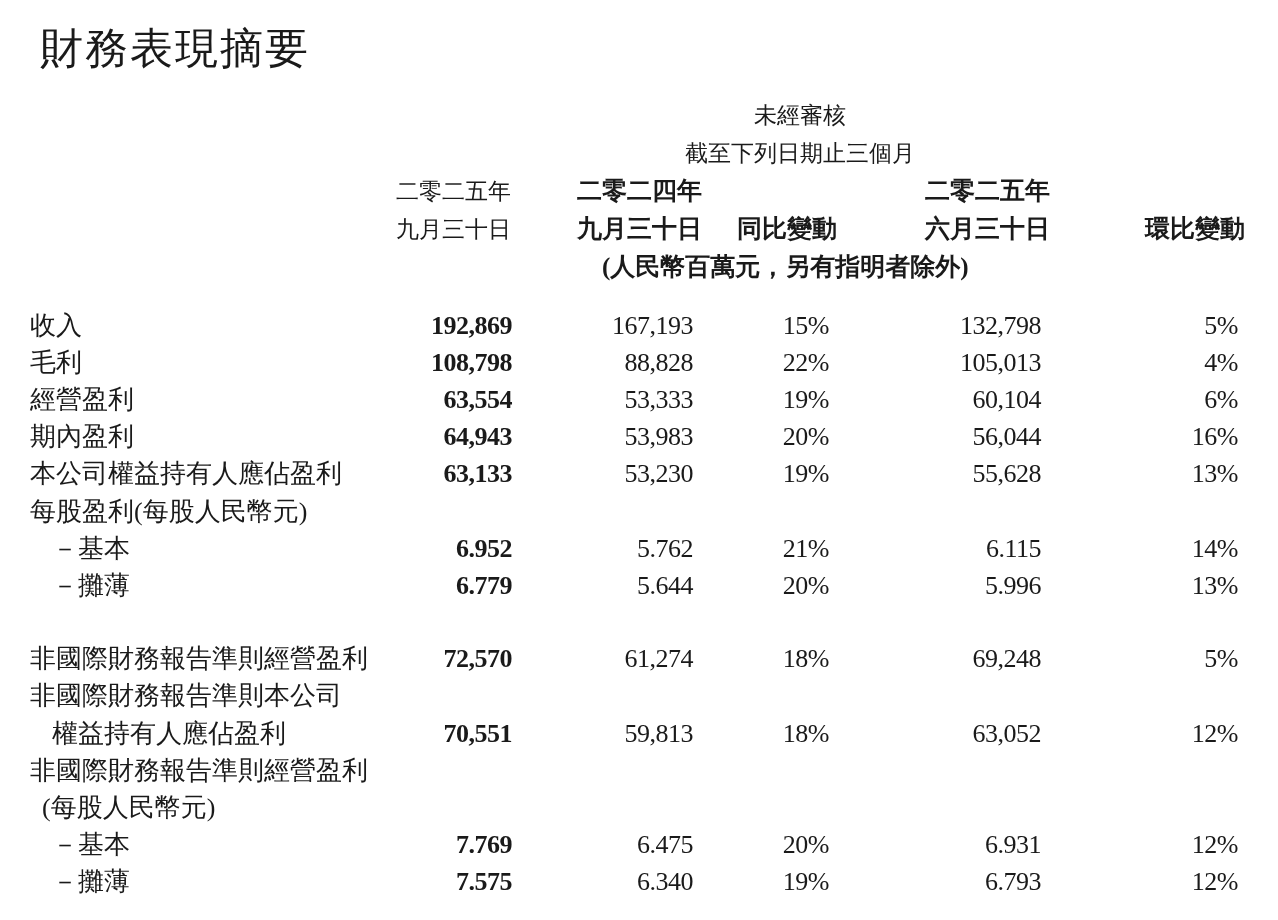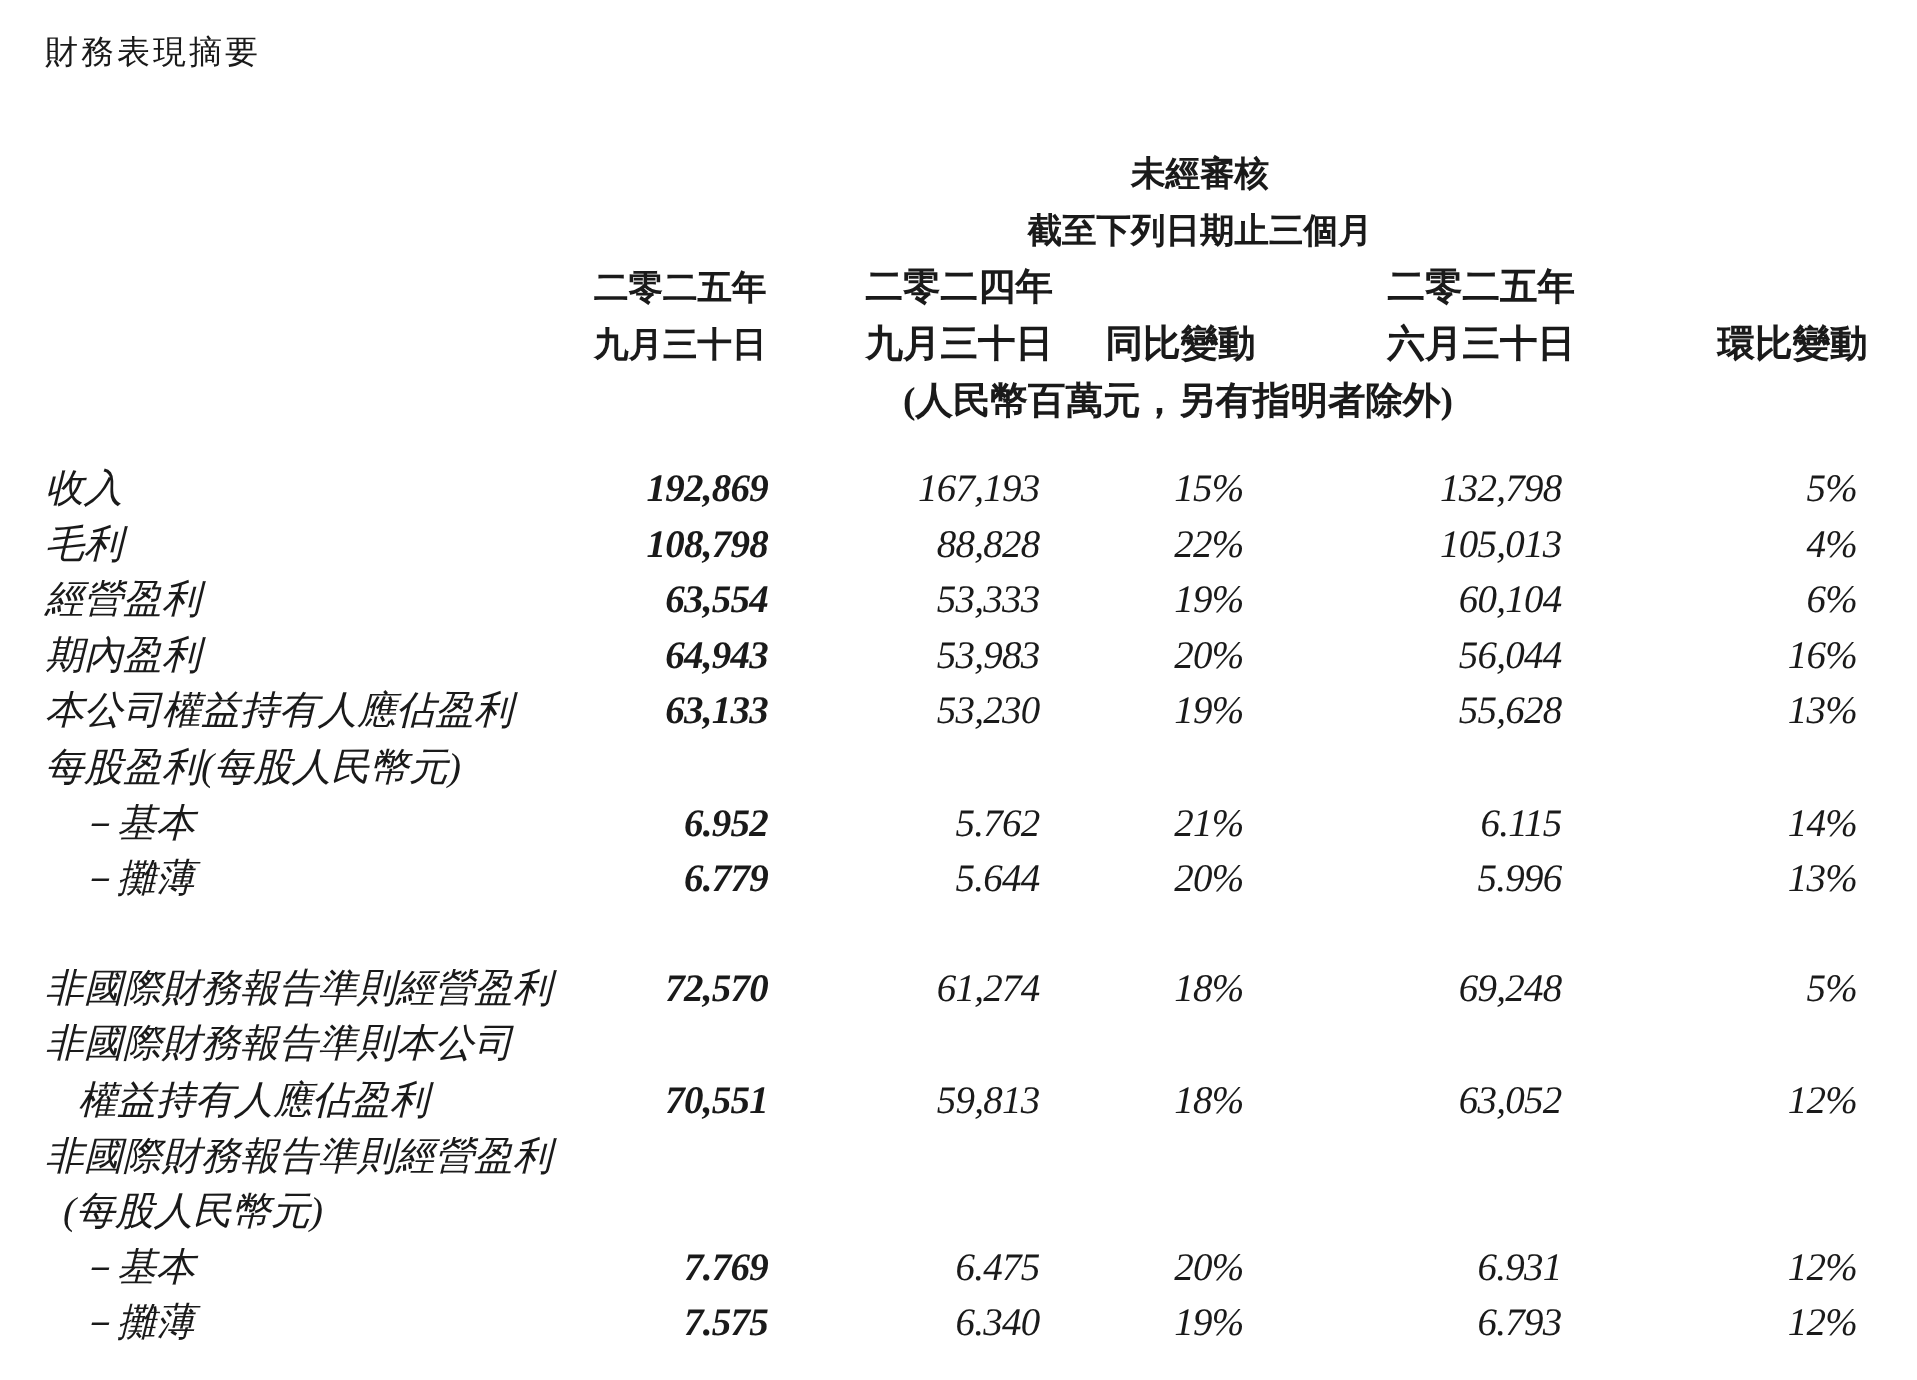--- a/index.html
+++ b/index.html
@@ -2,28 +2,28 @@
 <html><head>
 <meta charset="utf-8">
 <style>
   html, body { margin: 0; padding: 0; background: #ffffff; }
   body {
     width: 1278px; height: 920px; position: relative; overflow: hidden;
     color: #1a1a1a;
     font-family: "Liberation Serif", "DejaVu Serif", serif;
   }
   .title {
-    position: absolute; left: 30px; top: 20px;
+    position: absolute; left: 40px; top: 20px;
     font-family: "DejaVu Sans", "Liberation Sans", sans-serif;
-    font-size: 22px; font-weight: normal; letter-spacing: 2px;
+    font-size: 43px; font-weight: normal; letter-spacing: 2px;
   }
   .hdr { position: absolute; font-size: 25px; white-space: nowrap; font-weight: bold; }
-  .hdr.bold { font-weight: bold; font-family: "DejaVu Sans", sans-serif; font-size: 23px; }
+  .hdr.bold { font-weight: normal; font-family: "DejaVu Sans", sans-serif; font-size: 23px; }
   .center { transform: translateX(-50%); text-align: center; }
-  .row { position: absolute; left: 0; width: 1278px; height: 36px; font-style: italic; }
+  .row { position: absolute; left: 0; width: 1278px; height: 36px; }
   .cell { position: absolute; top: 0; font-size: 26px; line-height: 36px; white-space: nowrap; }
   .label { left: 30px; }
   .label.indent { left: 52px; }
   .num { text-align: right; transform: translateX(-100%); letter-spacing: -0.5px; }
   .c1 { left: 512px; font-weight: bold; }
   .c2 { left: 693px; }
   .c3 { left: 829px; }
   .c4 { left: 1041px; }
   .c5 { left: 1238px; }
 </style>

